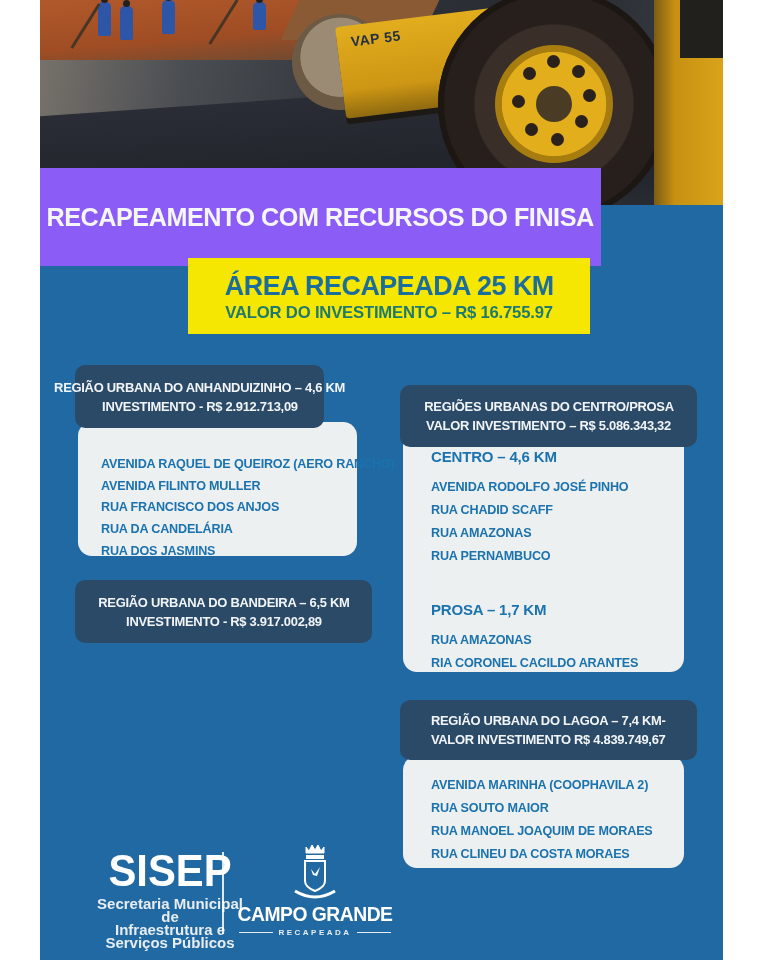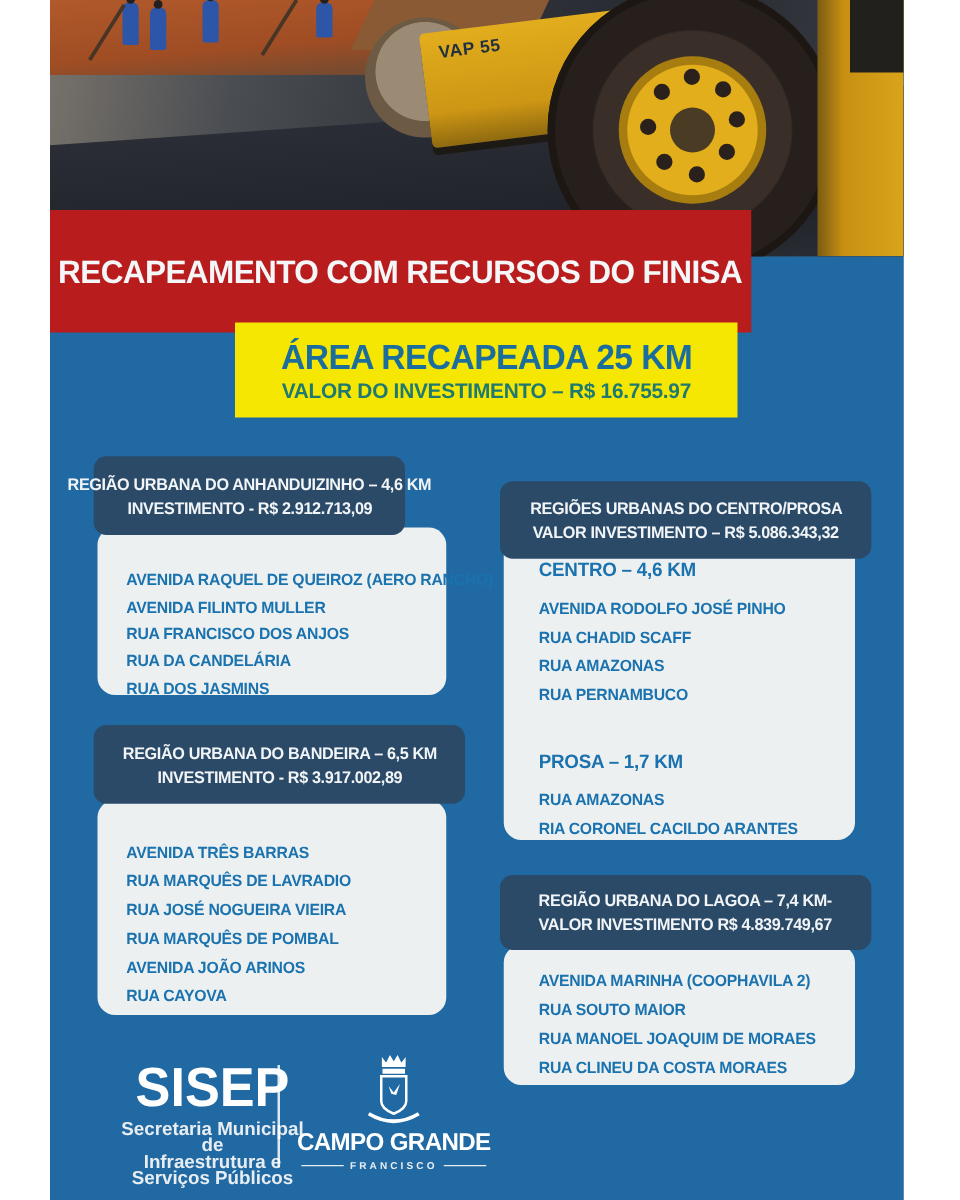--- a/index.html
+++ b/index.html
@@ -33,21 +33,21 @@
               box-shadow:inset 0 0 0 6px #1d1714; }
   .rim { position:absolute; left:57px; top:57px; width:118px; height:118px; border-radius:50%;
          background:radial-gradient(circle,#e3ae1c 0 62%, #a87d10 63% 78%, #d7a214 79% 100%); }
   .hub { position:absolute; left:41px; top:41px; width:36px; height:36px; border-radius:50%; background:#4a3b24; }
   .lug { position:absolute; width:13px; height:13px; border-radius:50%; background:#2a211c; }
   .right-body { position:absolute; left:614px; top:0; width:69px; height:205px;
                 background:linear-gradient(90deg,#7a5c14 0%,#c89012 30%,#d9a41a 100%); }
   .right-body-dark { position:absolute; left:640px; top:0; width:43px; height:58px; background:#22201c; }
 
   
-  .title-band { position:absolute; left:0; top:168px; width:561px; height:98px; background:#b91c1c; z-index:3;
+  .title-band { position:absolute; left:0; top:168px; width:561px; height:98px; background:#8b5cf6; z-index:3;
                 display:flex; align-items:center; justify-content:center; }
   .title-band h1 { color:#f4f6f8; font-size:26px; font-weight:bold; letter-spacing:-0.5px; transform:scaleX(0.97); white-space:nowrap; }
 
   .yellow-box { position:absolute; left:148px; top:258px; width:402px; height:76px; background:#f5e702; z-index:4;
                 display:flex; flex-direction:column; align-items:center; justify-content:center; }
   .yellow-box .yl1 { color:#1b6d9d; font-size:28px; font-weight:bold; letter-spacing:-0.5px; transform:scaleX(0.96); white-space:nowrap; }
   .yellow-box .yl2 { color:#1e7a70; font-size:17px; font-weight:bold; letter-spacing:-0.2px; margin-top:1px; transform:scaleX(0.98); white-space:nowrap; }
 
   
   .hdr-card { position:absolute; background:#2b4a68; border-radius:10px; z-index:3;
@@ -141,28 +141,20 @@
       <div class="street">AVENIDA FILINTO MULLER</div>
       <div class="street">RUA FRANCISCO DOS ANJOS</div>
       <div class="street">RUA DA CANDELÁRIA</div>
       <div class="street">RUA DOS JASMINS</div>
     </div>
 
     <div class="hdr-card" id="hdr-bandeira">
       <div class="h1">REGIÃO URBANA DO BANDEIRA – 6,5 KM</div>
       <div class="h2">INVESTIMENTO - R$ 3.917.002,89</div>
     </div>
-    <div class="list-card" id="list-bandeira">
-      <div class="street">AVENIDA TRÊS BARRAS</div>
-      <div class="street">RUA MARQUÊS DE LAVRADIO</div>
-      <div class="street">RUA JOSÉ NOGUEIRA VIEIRA</div>
-      <div class="street">RUA MARQUÊS DE POMBAL</div>
-      <div class="street">AVENIDA JOÃO ARINOS</div>
-      <div class="street">RUA CAYOVA</div>
-    </div>
 
     <div class="hdr-card" id="hdr-centroprosa">
       <div class="h1">REGIÕES URBANAS DO CENTRO/PROSA</div>
       <div class="h2">VALOR INVESTIMENTO – R$  5.086.343,32</div>
     </div>
     <div class="list-card" id="list-centroprosa">
       <div class="subhdr">CENTRO – 4,6 KM</div>
       <div class="street">AVENIDA RODOLFO JOSÉ PINHO</div>
       <div class="street">RUA CHADID SCAFF</div>
       <div class="street">RUA AMAZONAS</div>
@@ -198,19 +190,19 @@
           <path d="M15 10 L15 4 L18 8 L21 2 L24 7 L27 2 L30 8 L33 4 L33 10 Z" fill="#ffffff" stroke-width="1"></path>
           <rect x="15" y="12" width="18" height="4" fill="#ffffff" stroke="none"></rect>
           <path d="M14 18 L34 18 L34 38 Q34 44 24 48 Q14 44 14 38 Z"></path>
           <path d="M20 26 L24 31 L29 24 L26 33 L22 32 Z" fill="#ffffff" stroke="none"></path>
           <path d="M4 48 Q24 60 44 48" stroke-width="3"></path>
         </g>
       </svg>
       <div class="cg-name">CAMPO GRANDE</div>
       <div class="cg-pref">
         <span class="dash"></span>
-        <span class="txt">FRANCISCO</span>
+        <span class="txt">RECAPEADA</span>
         <span class="dash"></span>
       </div>
     </div>
 
   </div>
 </div>
 
 </body></html>

